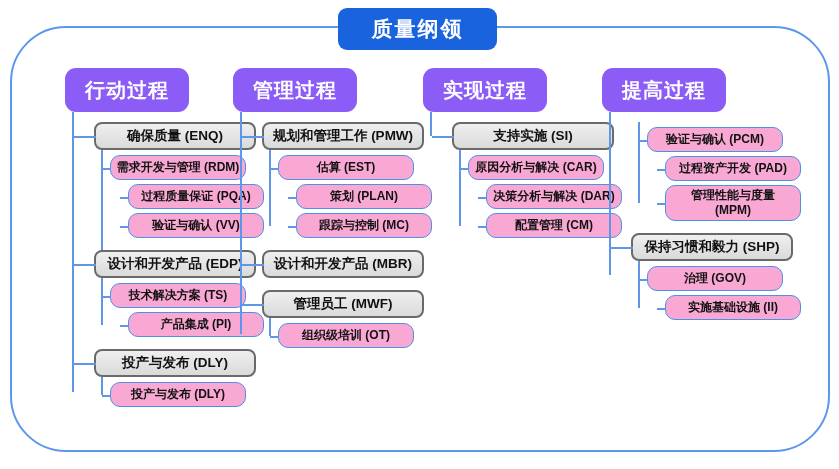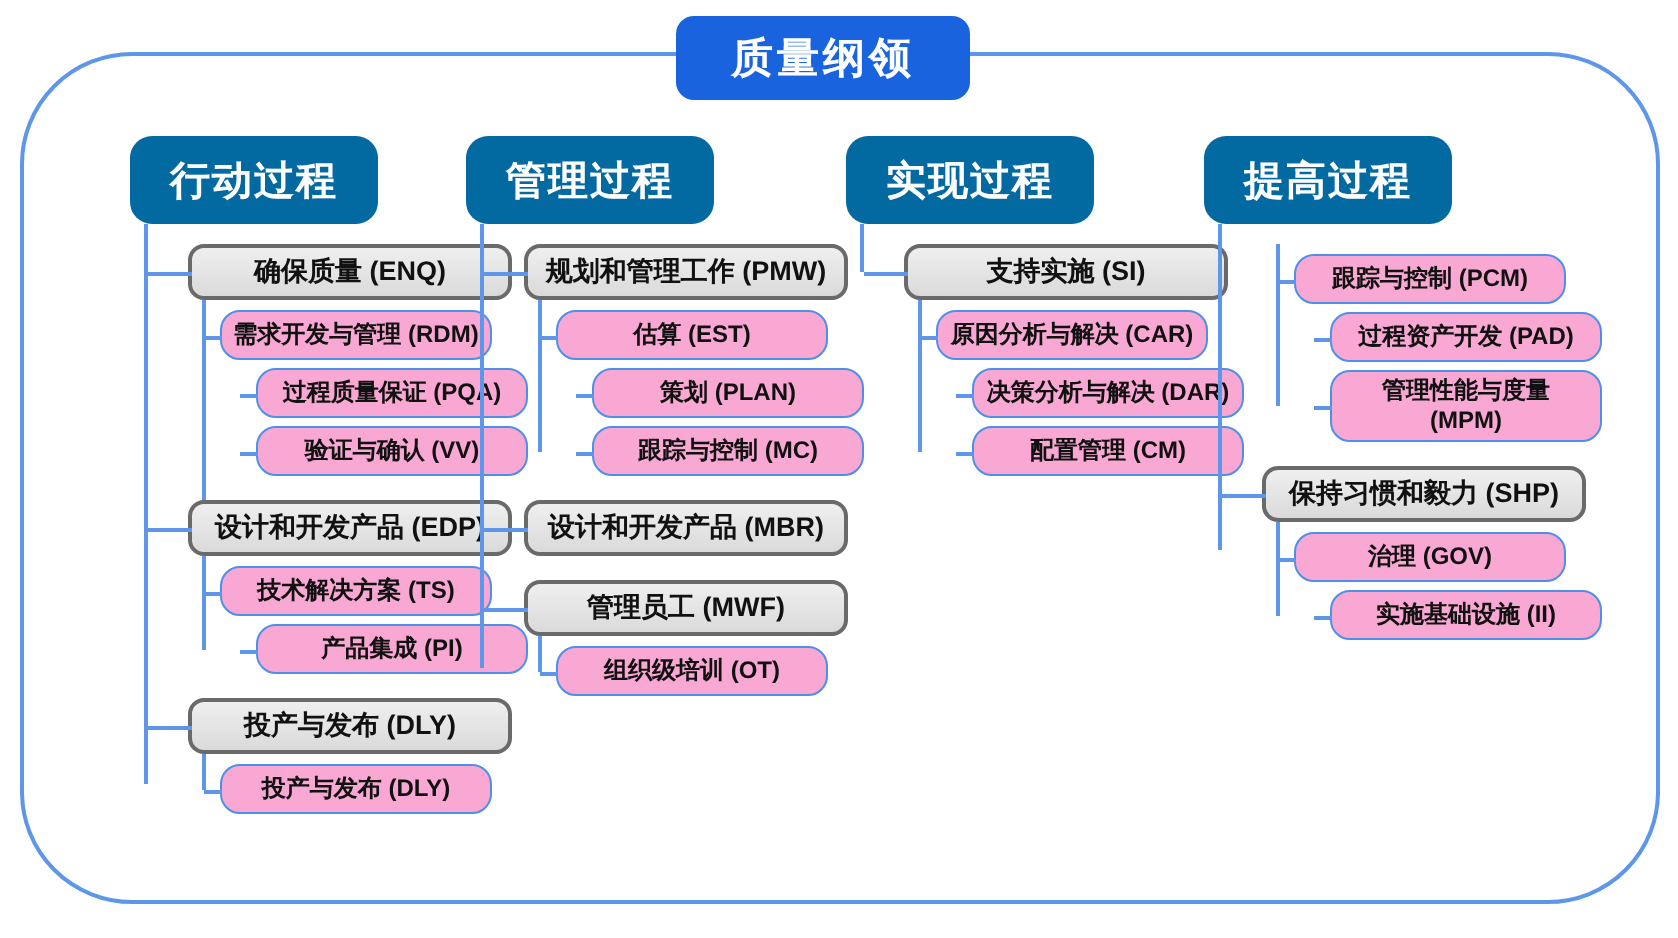--- a/index.html
+++ b/index.html
@@ -10,34 +10,34 @@
   *{box-sizing:border-box;margin:0;padding:0;}
   html,body{width:839px;height:469px;background:#ffffff;overflow:hidden;
     font-family:"Liberation Sans","DejaVu Sans",sans-serif;}
   #stage{position:relative;width:839px;height:469px;background:#fff;}
 
   
   #frame{position:absolute;left:10px;top:26px;width:820px;height:426px;
     border:2px solid var(--line);border-radius:56px;background:#fff;}
 
   
-  #title{position:absolute;left:338px;top:8px;width:147px;height:42px;
+  #title{position:absolute;left:338px;top:8px;width:159px;height:42px;
     background:#1A63DE;color:#fff;border-radius:9px;
     display:flex;align-items:center;justify-content:center;
     font-size:21px;font-weight:bold;letter-spacing:2px;z-index:3;}
 
   #columns-root{position:absolute;left:0;top:0;width:839px;height:469px;z-index:2;}
 
   .column{position:absolute;top:68px;}
   .column:nth-child(1){left:65px;}
   .column:nth-child(2){left:233px;}
   .column:nth-child(3){left:423px;}
   .column:nth-child(4){left:602px;}
 
-  .col-header{width:124px;height:44px;background:#0369a1;color:#fff;
+  .col-header{width:124px;height:44px;background:#8b5cf6;color:#fff;
     border-radius:11px;display:flex;align-items:center;justify-content:center;
     font-size:20px;font-weight:bold;letter-spacing:1px;}
 
   
   .children{position:relative;}
   .trunk{position:absolute;left:0;width:0;border-left:2px solid var(--line);}
 
   .groups{margin-left:7px;padding-left:22px;margin-top:10px;
     display:flex;flex-direction:column;}
   .groups > .node + .node{margin-top:12px;}
@@ -167,21 +167,21 @@
         </div>
       </div>
       <div class="column">
         <div class="col-header">提高过程</div>
         <div class="children groups">
           <div class="trunk" style="top: -10px; height: 163px;"></div>
           <div class="node">
             <div class="children leaves">
               <div class="trunk" style="top: -5px; height: 81px;"></div>
               <div class="node">
-                <div class="nodebox leaf">跟踪与控制 (PCM)</div>
+                <div class="nodebox leaf">验证与确认 (PCM)</div>
               </div>
               <div class="node">
                 <div class="nodebox leaf">过程资产开发 (PAD)</div>
               </div>
               <div class="node">
                 <div class="nodebox leaf">管理性能与度量
 (MPM)</div>
               </div>
             </div>
           </div>

